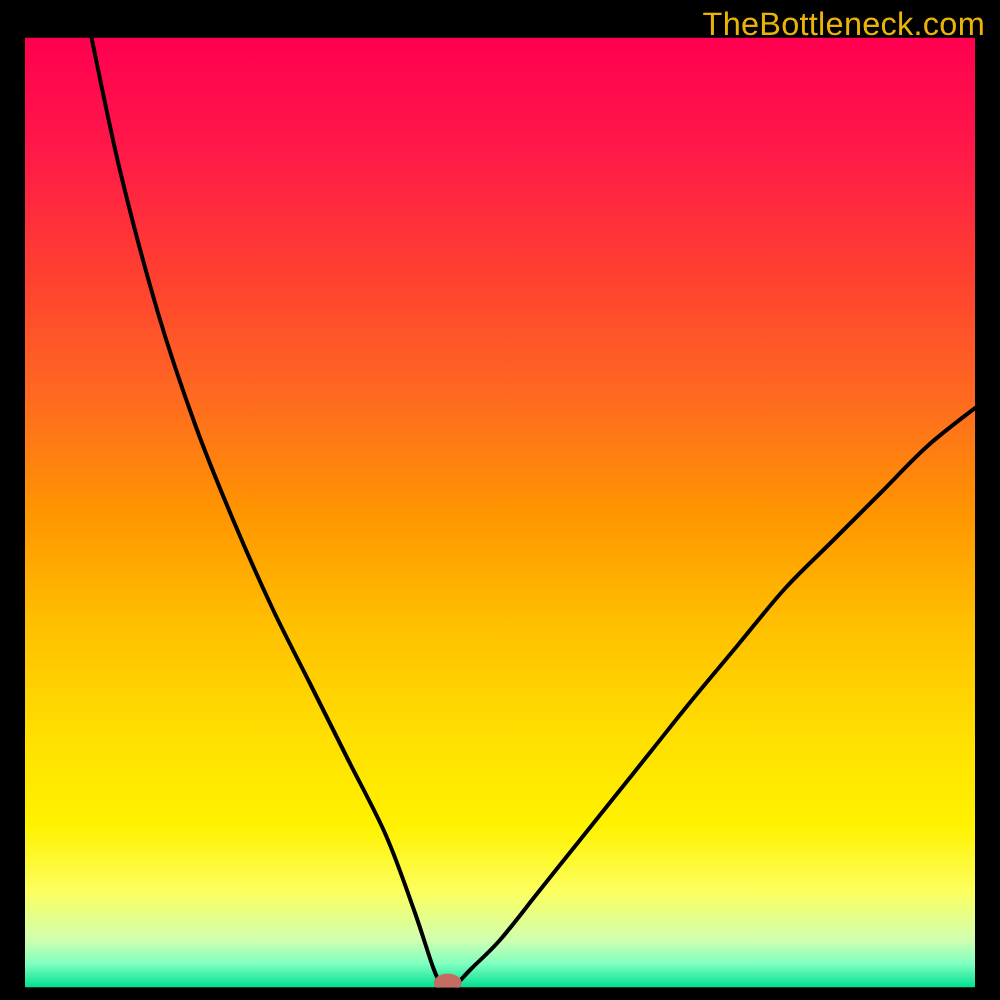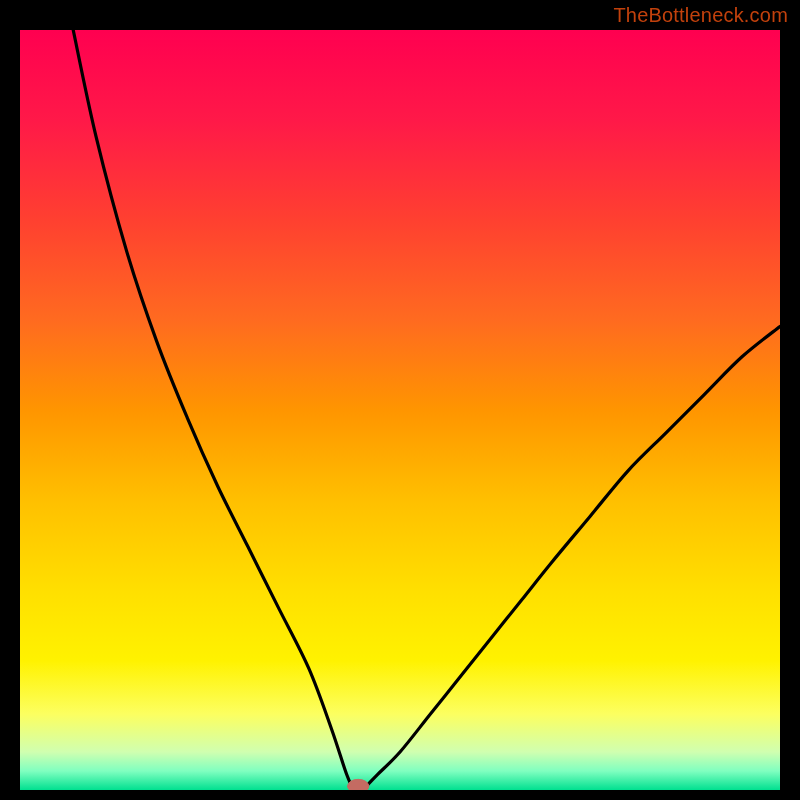--- a/index.html
+++ b/index.html
@@ -13,23 +13,23 @@
   .frame {
     width: 800px;
     height: 800px;
     background: #000;
     position: relative;
   }
   .attribution {
     position: absolute;
     top: 4px;
     right: 12px;
-    font-size: 20px;
+    font-size: 26px;
     font-weight: 500;
-    color: #c2410c;
+    color: #eab308;
     letter-spacing: 0.2px;
   }
   .plot-wrap {
     position: absolute;
     left: 20px;
     top: 30px;
     width: 760px;
     height: 760px;
     background: #000;
   }

